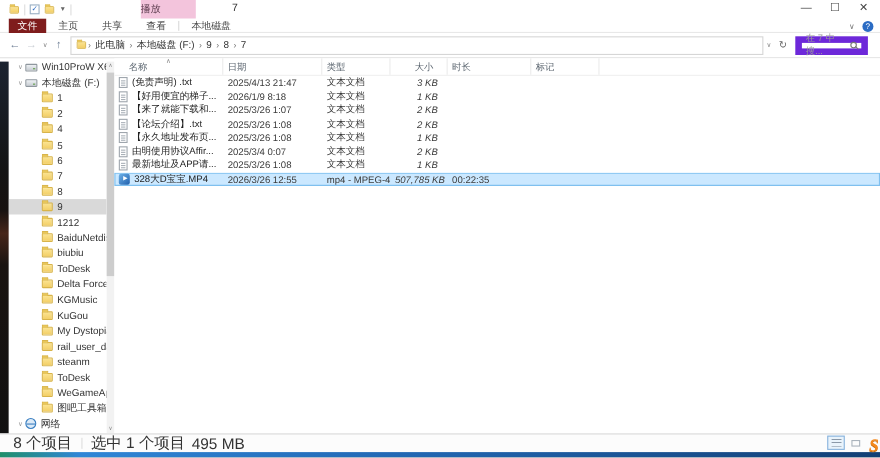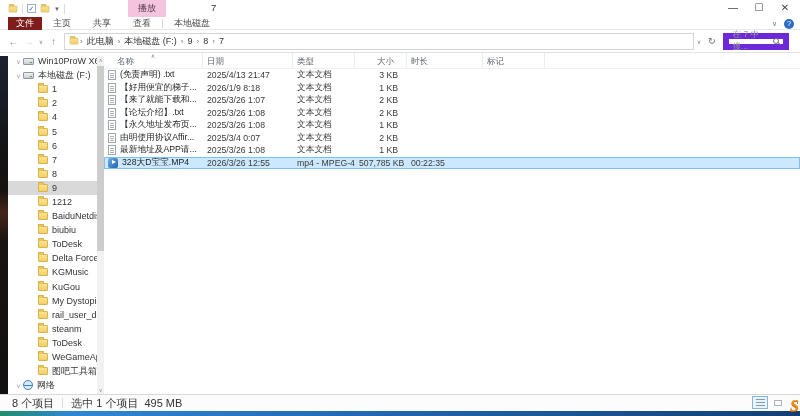--- a/index.html
+++ b/index.html
@@ -14,22 +14,22 @@
   .leftstrip { position:absolute; left:0; top:56px; width:8px; height:355px;
     background:linear-gradient(180deg,#1b2330 0%,#141414 28%,#171210 38%,#47261a 44%,#1a1411 52%,#101010 100%); }
   .bottomstrip { position:absolute; left:0; top:411px; width:800px; height:5px;
     background:linear-gradient(90deg,#1f8f6a 0%,#2f86d6 9%,#2268b4 45%,#123f74 100%); }
 
   
   .titlebar { position:absolute; left:0; top:0; width:100%; height:17px; background:#fff; }
   .qat { position:absolute; left:8px; top:2px; height:13px; display:flex; align-items:center; gap:4px; }
   .qsep { width:1px; height:10px; background:#ddd; }
   .caret { font-size:6px; color:#666; }
-  .ctx-group { position:absolute; left:128px; top:0; width:38px; height:17px; background:#f3c4dc;
-    color:#5a3a4c; font-size:9px; line-height:17px; text-align:center; }
+  .ctx-group { position:absolute; left:128px; top:0; width:50px; height:17px; background:#f3c4dc;
+    color:#5a3a4c; font-size:9px; line-height:17px; text-align:left; }
   .wtitle { position:absolute; left:211px; top:2px; font-size:9.5px; color:#333; }
   .wcontrols { position:absolute; right:2px; top:0; display:flex; }
   .wbtn { width:26px; height:16px; text-align:center; font-size:10px; color:#444; line-height:15px; }
 
   
   .tabrow { position:absolute; left:0; top:17px; width:100%; height:13px; background:#fff;
     border-bottom:1px solid #e8e8e8; display:flex; align-items:center; }
   .file-tab { margin-left:8px; background:#7f1d1d; color:#fff; font-size:9px; padding:0 8px;
     height:13px; line-height:13px; }
   .tab { font-size:9px; color:#4a4a4a; padding:0 11px; line-height:13px; }
@@ -78,26 +78,26 @@
   .fh { padding:0 4px; line-height:16px; border-right:1px solid #ececec; overflow:hidden; white-space:nowrap; }
   .fh.c0 { padding-left:13px; }
   .fh.c3 { text-align:right; padding-right:12px; }
   .fh.c6 { border-right:none; }
   .sort-caret { position:absolute; left:39px; top:-1px; width:20px; text-align:center; font-size:6px; color:#888; }
   .rows { }
   .frow { display:grid; grid-template-columns:99px 90px 62px 52px 76px 62px 1fr; height:12.5px;
     align-items:center; font-size:8.7px; color:#3a3a3a; white-space:nowrap; }
   .frow .cell { overflow:hidden; padding:0 4px; }
   .frow .c0 { display:flex; align-items:center; padding-left:4px; gap:4px; color:#1f1f1f; }
-  .frow .c3 { text-align:right; padding-right:9px; }
+  .frow .c3 { text-align:right; padding-right:9px;font-style:italic; }
   .frow.selected { background:#cbe8ff; box-shadow:inset 0 0 0 1px #7fc0ef; }
 
   
   .statusbar { position:absolute; left:0; top:394px; width:800px; height:17px; background:#fcfcfc;
-    border-top:1px solid #d9d9d9; display:flex; align-items:center; font-size:11px; color:#333;
+    border-top:1px solid #d9d9d9; display:flex; align-items:center; font-size:14px; color:#333;
     padding-left:12px;text-align:right; }
   .st-div { width:1px; height:10px; background:#ddd; margin:0 8px; }
   .st-gap { width:6px; }
   .view-toggles { position:absolute; right:14px; top:396px; display:flex; gap:2px; }
   .vt { width:16px; height:13px; border:1px solid transparent; display:flex; align-items:center; justify-content:center; }
   .vt.active { border-color:#88b3dd; background:#e9f3fb; }
   .vt-list { width:9px; height:7px; background:repeating-linear-gradient(to bottom,#8a98a8 0 1px,transparent 1px 3px); }
   .vt-thumb { width:8px; height:6px; border:1px solid #aab3bc; }
   .watermark { position:absolute; right:1px; top:397px; font-size:16px; font-weight:bold; font-style:italic;
     color:#f5891d; font-family:"Liberation Serif","DejaVu Serif",serif; text-shadow:0 1px 0 #c56a08; z-index:6; }

